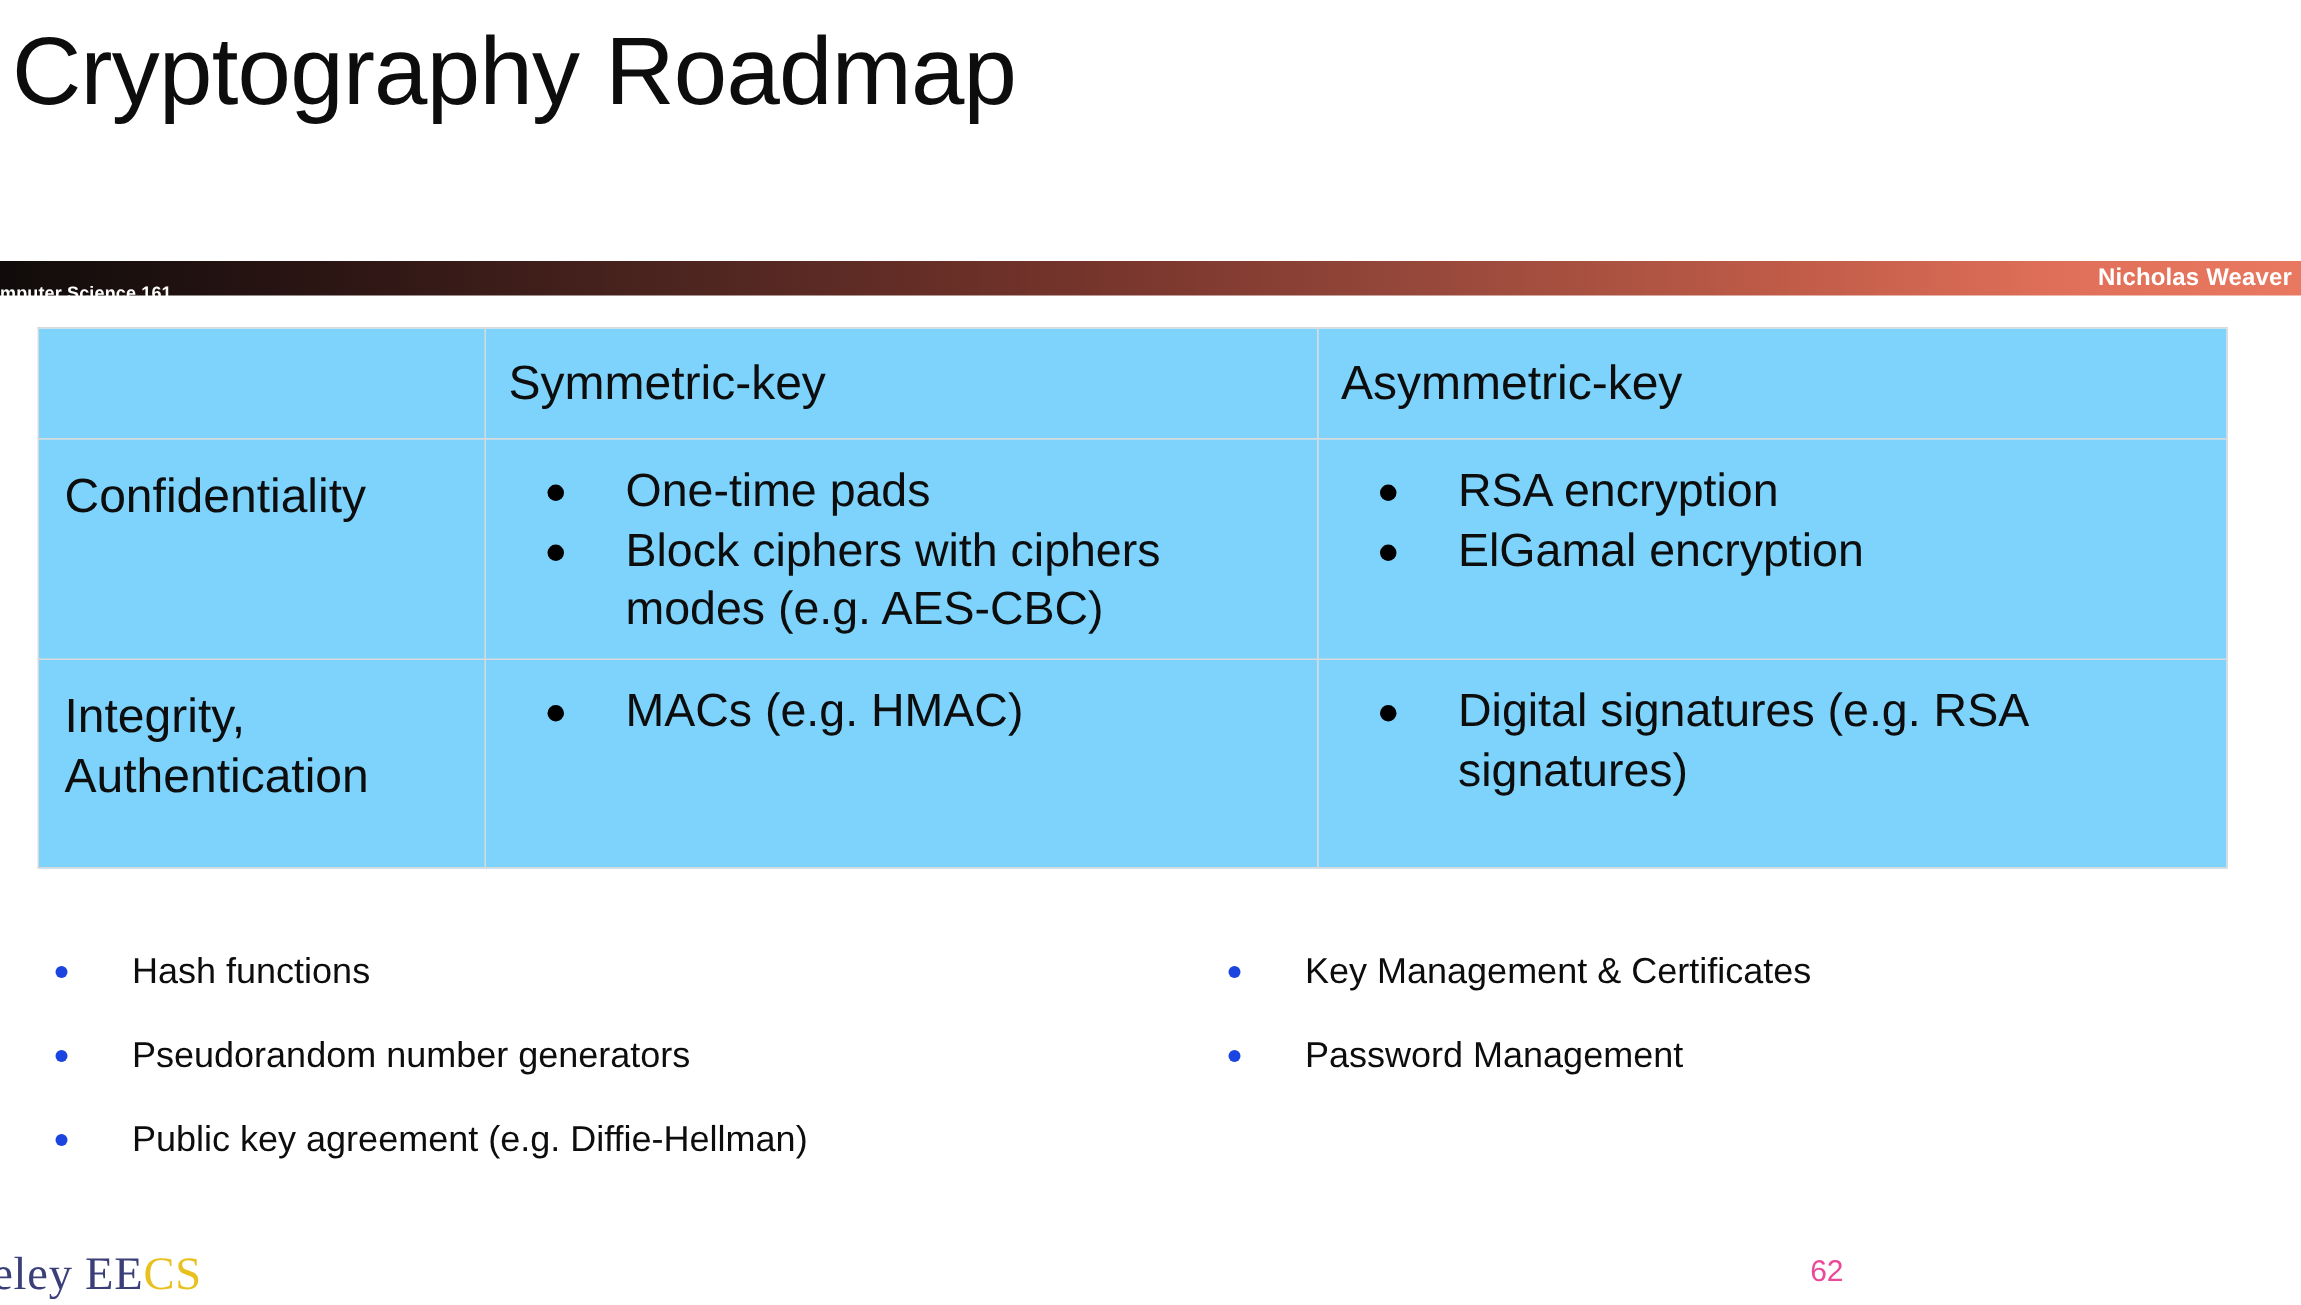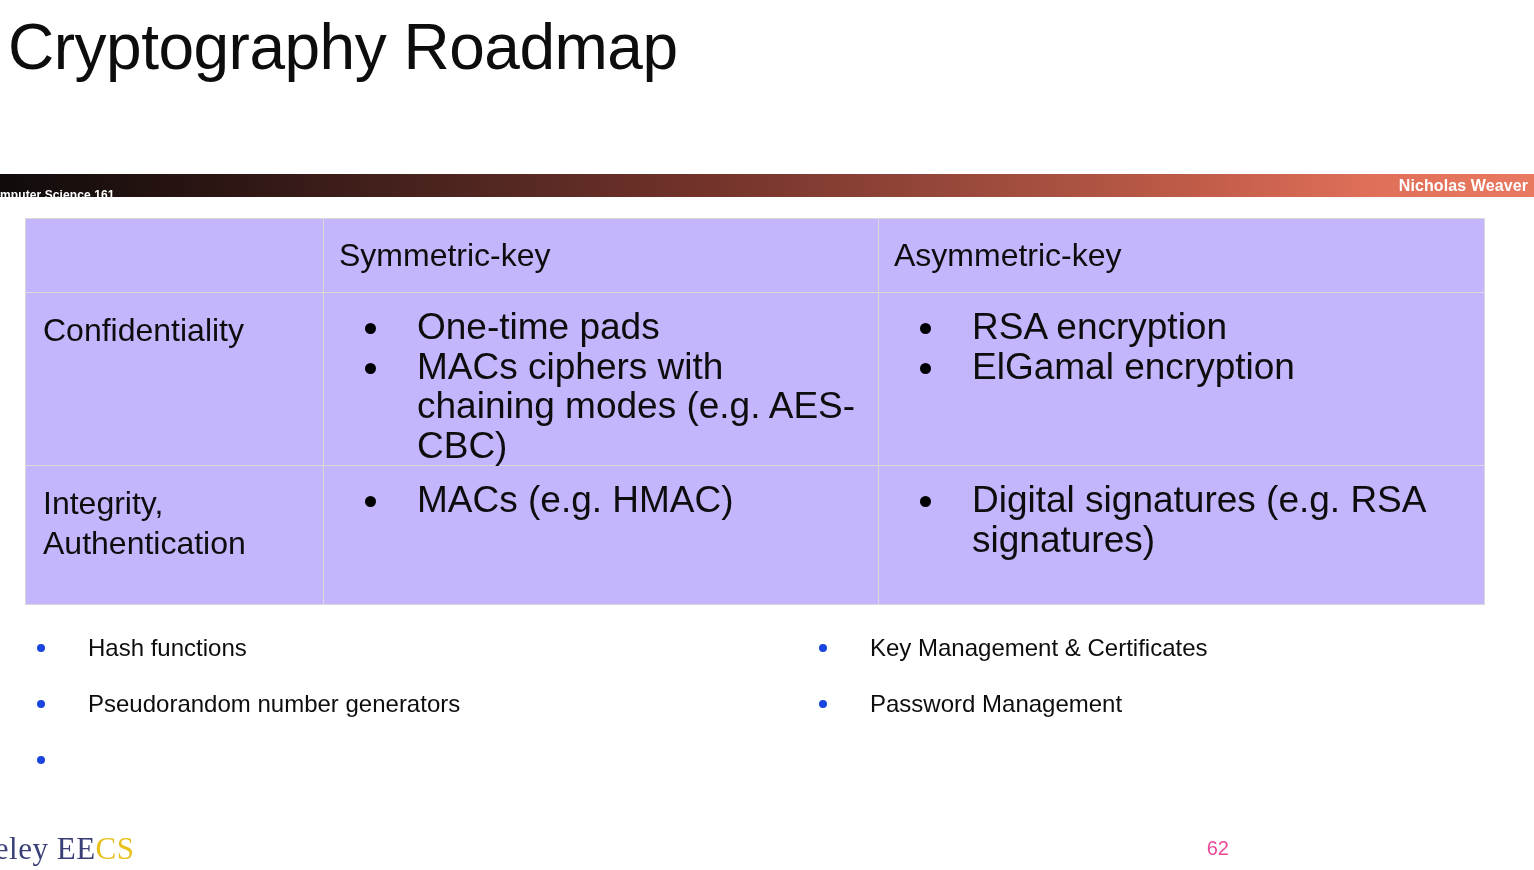--- a/index.html
+++ b/index.html
@@ -77,21 +77,21 @@
     left: 25px;
     top: 218px;
     width: 1459px;
     border-collapse: collapse;
     table-layout: fixed;
   }
   .crypto-table td {
     border: 1px solid #d9d9d9;
     vertical-align: top;
     padding: 0;
-    background: #c4b5fd;
+    background: #7dd3fc;
   }
   .col-label   { width: 298px; }
   .col-sym     { width: 555px; }
   .col-asym    { width: 606px; }
 
   .row-head td { height: 74px; }
   .row-conf td { height: 147px; }
   .row-integ td { height: 139px; }
 
   .cell-pad-label {
@@ -110,21 +110,21 @@
     padding: 14px 10px 0 14px;
   }
   ul.tbl-list {
     list-style: none;
     margin: 0;
     padding: 0;
   }
   ul.tbl-list li {
     position: relative;
     padding-left: 79px;
-    font-size: 37px;
+    font-size: 31px;
     line-height: 39.5px;
     color: #0d0d0d;
     margin-bottom: 0;
   }
   ul.tbl-list li .dot {
     position: absolute;
     left: 27px;
     top: 16px;
     width: 11px;
     height: 11px;
@@ -229,21 +229,21 @@
         </td>
         <td>
           <div class="cell-bullets">
             <ul class="tbl-list">
               <li>
                 <span class="dot"></span>
                 <span>One-time pads</span>
               </li>
               <li>
                 <span class="dot"></span>
-                <span>MACs ciphers with chaining modes (e.g. AES-CBC)</span>
+                <span>Block ciphers with ciphers modes (e.g. AES-CBC)</span>
               </li>
             </ul>
           </div>
         </td>
         <td>
           <div class="cell-bullets">
             <ul class="tbl-list">
               <li>
                 <span class="dot"></span>
                 <span>RSA encryption</span>
@@ -290,20 +290,21 @@
       <li>
         <span class="bdot"></span>
         <span>Hash functions</span>
       </li>
       <li>
         <span class="bdot"></span>
         <span>Pseudorandom number generators</span>
       </li>
       <li>
         <span class="bdot"></span>
+        <span>Public key agreement (e.g. Diffie-Hellman)</span>
       </li>
     </ul>
 
     <ul class="blist blist-right">
       <li>
         <span class="bdot"></span>
         <span>Key Management &amp; Certificates</span>
       </li>
       <li>
         <span class="bdot"></span>

